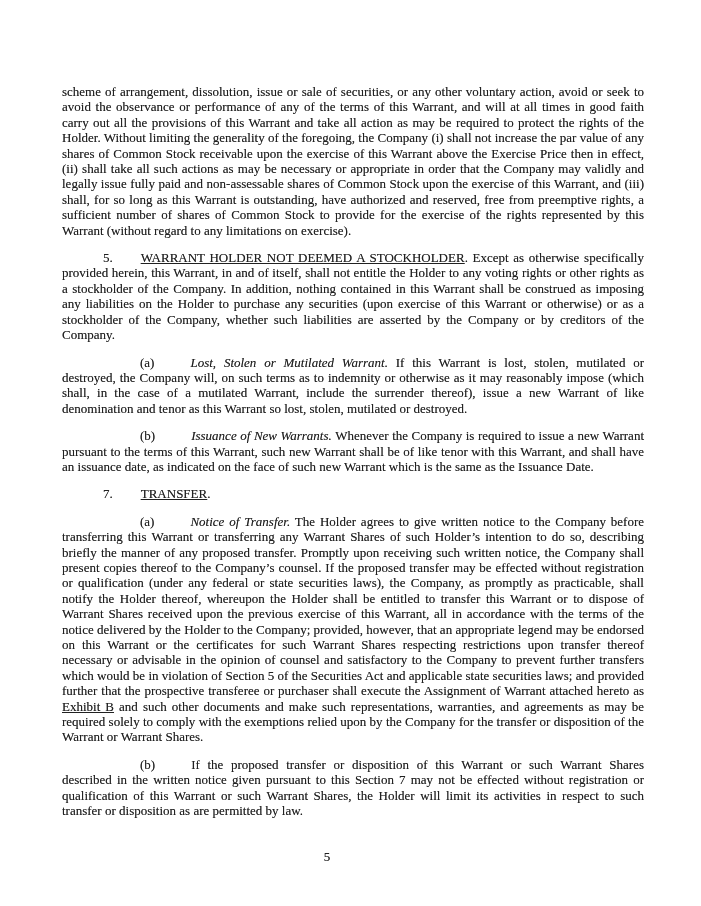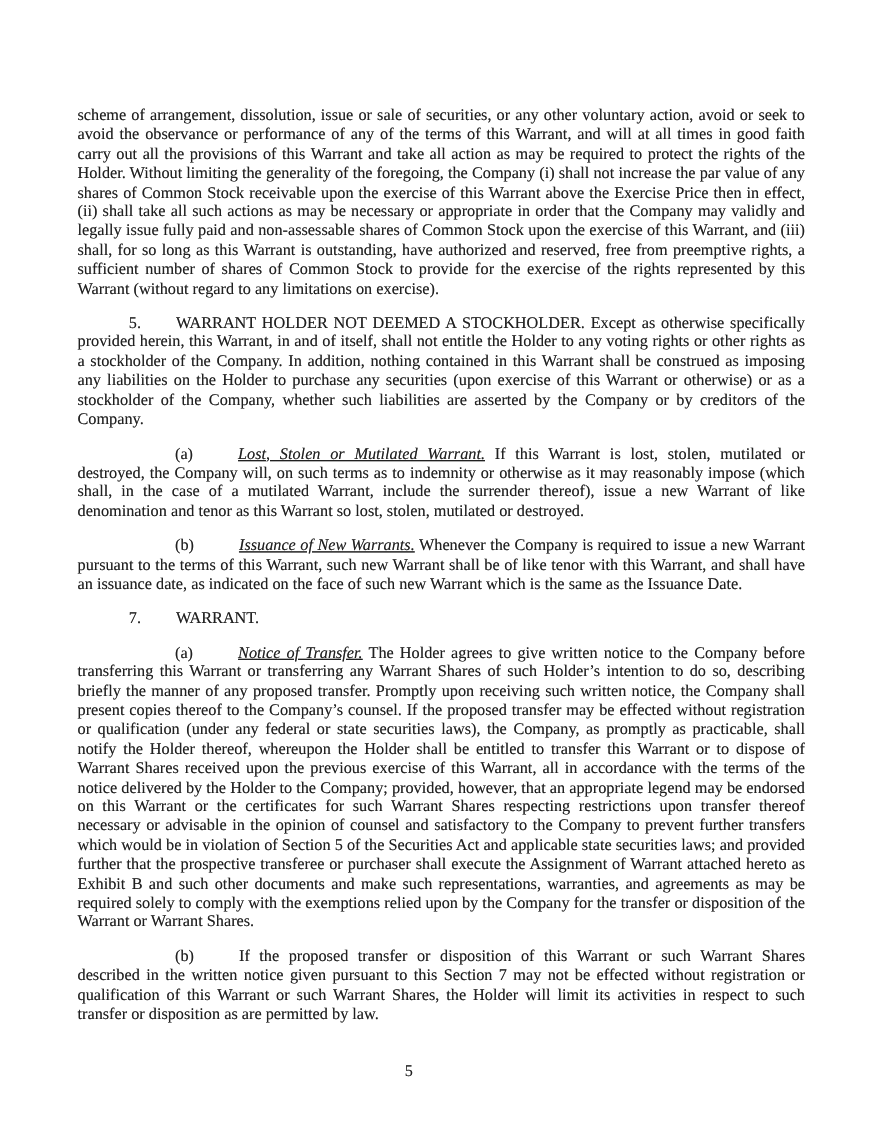--- a/index.html
+++ b/index.html
@@ -25,37 +25,37 @@
     margin: 0 0 12px 0;
     text-align: justify;
   }
   .lead, .tab, .marker {
     display: inline-block;
   }
   .section > .lead { width: 41px; }
   .sub > .lead { width: 78px; }
   .section > .tab { width: 28px; }
   .sub > .tab { width: 36px; }
-  .u { }
-  .i { font-style: italic; text-decoration: underline; }
+  .u { text-decoration: underline; }
+  .i { font-style: italic; }
   .page-number {
     position: absolute;
     top: 849px;
     left: 0;
     width: 654px;
     text-align: center;
   }
 </style>
 </head>
 <body>
 
 <div class="page">
   <div class="doc">
       <p class="para body"><span class="">scheme of arrangement, dissolution, issue or sale of securities, or any other voluntary action, avoid or seek to avoid the observance or performance of any of the terms of this Warrant, and will at all times in good faith carry out all the provisions of this Warrant and take all action as may be required to protect the rights of the Holder.  Without limiting the generality of the foregoing, the Company (i) shall not increase the par value of any shares of Common Stock receivable upon the exercise of this Warrant above the Exercise Price then in effect, (ii) shall take all such actions as may be necessary or appropriate in order that the Company may validly and legally issue fully paid and non-assessable shares of Common Stock upon the exercise of this Warrant, and (iii) shall, for so long as this Warrant is outstanding, have authorized and reserved, free from preemptive rights, a sufficient number of shares of Common Stock to provide for the exercise of the rights represented by this Warrant (without regard to any limitations on exercise).</span></p>
       <p class="para section"><span class="lead"></span><span class="marker">5.</span><span class="tab"></span><span class="u">WARRANT HOLDER NOT DEEMED A STOCKHOLDER</span><span class="">.  Except as otherwise specifically provided herein, this Warrant, in and of itself, shall not entitle the Holder to any voting rights or other rights as a stockholder of the Company.  In addition, nothing contained in this Warrant shall be construed as imposing any liabilities on the Holder to purchase any securities (upon exercise of this Warrant or otherwise) or as a stockholder of the Company, whether such liabilities are asserted by the Company or by creditors of the Company.</span></p>
       <p class="para sub"><span class="lead"></span><span class="marker">(a)</span><span class="tab"></span><span class="i">Lost, Stolen or Mutilated Warrant.</span><span class="">  If this Warrant is lost, stolen, mutilated or destroyed, the Company will, on such terms as to indemnity or otherwise as it may reasonably impose (which shall, in the case of a mutilated Warrant, include the surrender thereof), issue a new Warrant of like denomination and tenor as this Warrant so lost, stolen, mutilated or destroyed.</span></p>
       <p class="para sub"><span class="lead"></span><span class="marker">(b)</span><span class="tab"></span><span class="i">Issuance of New Warrants.</span><span class="">  Whenever the Company is required to issue a new Warrant pursuant to the terms of this Warrant, such new Warrant shall be of like tenor with this Warrant, and shall have an issuance date, as indicated on the face of such new Warrant which is the same as the Issuance Date.</span></p>
-      <p class="para section"><span class="lead"></span><span class="marker">7.</span><span class="tab"></span><span class="u">WARRANT</span><span class="">.</span></p>
+      <p class="para section"><span class="lead"></span><span class="marker">7.</span><span class="tab"></span><span class="u">TRANSFER</span><span class="">.</span></p>
       <p class="para sub"><span class="lead"></span><span class="marker">(a)</span><span class="tab"></span><span class="i">Notice of Transfer.</span><span class="">  The Holder agrees to give written notice to the Company before transferring this Warrant or transferring any Warrant Shares of such Holder’s intention to do so, describing briefly the manner of any proposed transfer.  Promptly upon receiving such written notice, the Company shall present copies thereof to the Company’s counsel.  If the proposed transfer may be effected without registration or qualification (under any federal or state securities laws), the Company, as promptly as practicable, shall notify the Holder thereof, whereupon the Holder shall be entitled to transfer this Warrant or to dispose of Warrant Shares received upon the previous exercise of this Warrant, all in accordance with the terms of the notice delivered by the Holder to the Company; provided, however, that an appropriate legend may be endorsed on this Warrant or the certificates for such Warrant Shares respecting restrictions upon transfer thereof necessary or advisable in the opinion of counsel and satisfactory to the Company to prevent further transfers which would be in violation of Section 5 of the Securities Act and applicable state securities laws; and provided further that the prospective transferee or purchaser shall execute the Assignment of Warrant attached hereto as </span><span class="u">Exhibit B</span><span class=""> and such other documents and make such representations, warranties, and agreements as may be required solely to comply with the exemptions relied upon by the Company for the transfer or disposition of the Warrant or Warrant Shares.</span></p>
       <p class="para sub"><span class="lead"></span><span class="marker">(b)</span><span class="tab"></span><span class="">If the proposed transfer or disposition of this Warrant or such Warrant Shares described in the written notice given pursuant to this Section 7 may not be effected without registration or qualification of this Warrant or such Warrant Shares, the Holder will limit its activities in respect to such transfer or disposition as are permitted by law.</span></p>
     </div>
   <div class="page-number">5</div>
 </div>
 
 </body></html>

